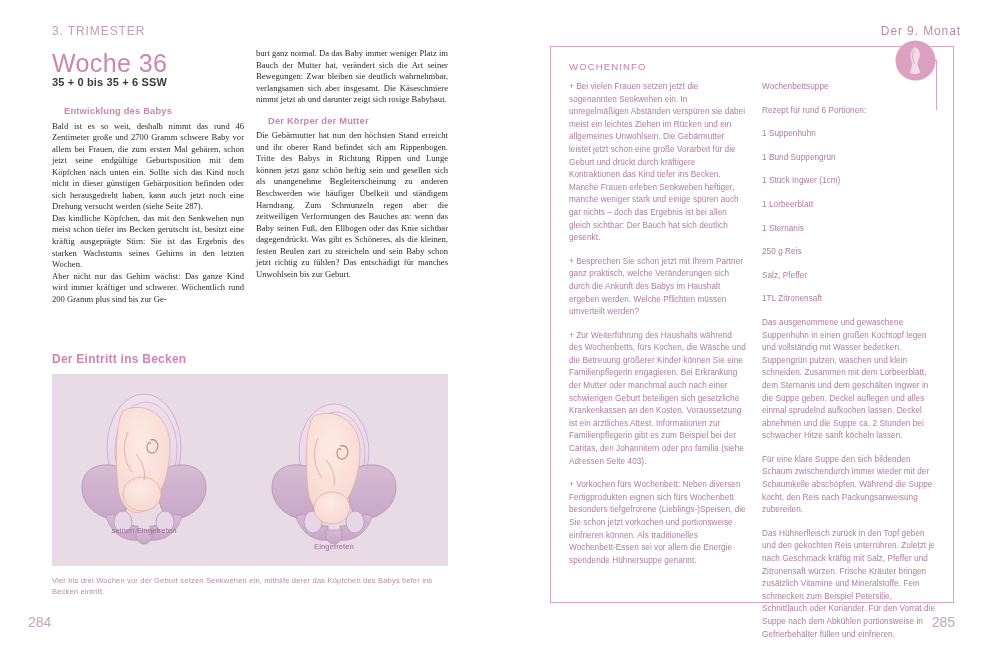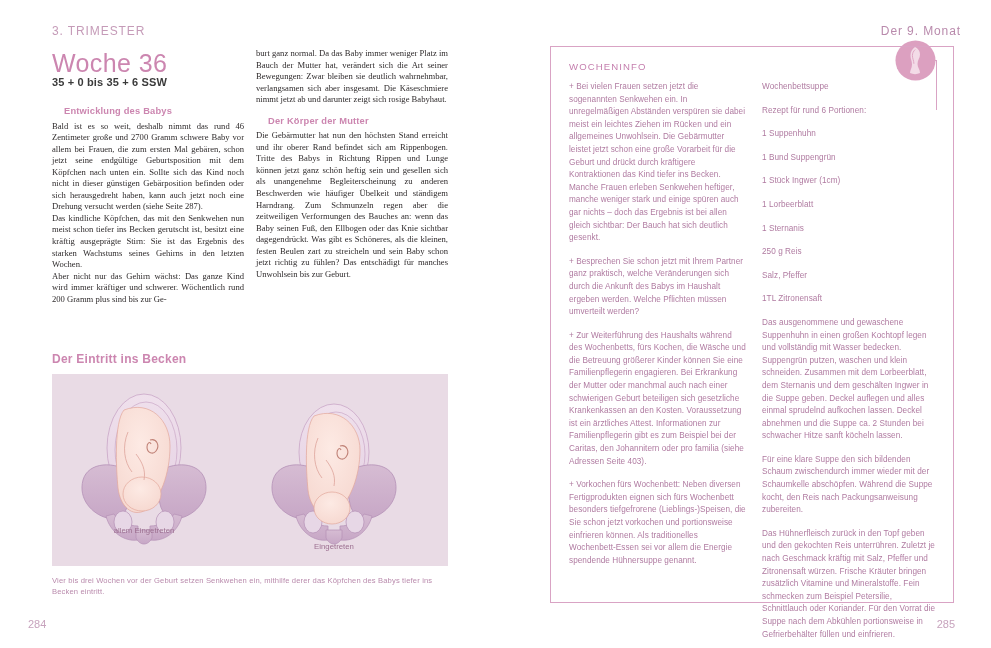--- a/index.html
+++ b/index.html
@@ -25,21 +25,21 @@
     color: #c59bb8;
     font-family: "Liberation Sans", sans-serif;
   }
   .runhead-left  { left: 52px; }
   .runhead-right { right: 30px; color:#b98aac; }
 
   
   .folio {
     position: absolute;
     bottom: 18px;
-    font-size: 11px;
+    font-size: 14px;
     color: #c7a3bd;
   }
   .folio-left  { left: 28px; }
   .folio-right { right: 36px; }
 
   
   .left-page {
     position: absolute;
     left: 0; top: 0;
     width: 520px; height: 648px;
@@ -262,21 +262,21 @@
         <ellipse cx="21" cy="48" rx="9" ry="11" fill="#e7d7e6" stroke="#b491b6" stroke-width="0.7"></ellipse>
         <path d="M -20 -58 C 6 -68 26 -48 26 -24 C 26 2 16 28 2 38 C -12 46 -24 34 -26 16 C -28 -4 -30 -46 -20 -58 Z" fill="url(#babyFill)" stroke="#e3a79b" stroke-width="0.7"></path>
 
         <ellipse cx="-2" cy="34" rx="18" ry="16" fill="url(#babyFill)" stroke="#e3a79b" stroke-width="0.7"></ellipse>
         <path d="M -16 -36 C -22 -22 -20 -6 -12 4" fill="none" stroke="#ddA39a" stroke-width="0.8"></path>
         <path d="M -8 -14 C -2 -6 2 2 0 12" fill="none" stroke="#ddA39a" stroke-width="0.8"></path>
         <path d="M 6 -28 C 13 -30 16 -22 12 -17 C 9 -13 3 -15 3 -21 C 3 -25 6 -27 7 -24" fill="none" stroke="#c08277" stroke-width="1.1"></path>
       </g>
     </svg>
 
-    <div class="fig-label" style="left:92px; top:152px;">allem Eingetreten</div>
+    <div class="fig-label" style="left:92px; top:152px;">seinen Eingetreten</div>
     <div class="fig-label" style="left:282px; top:168px;">Eingetreten</div>
   </div>
 
   <div class="fig-caption">Vier bis drei Wochen vor der Geburt setzen Senkwehen ein, mithilfe derer das Köpfchen des Babys tiefer ins Becken eintritt.</div>
 
   <div class="folio folio-left">284</div>
 </div>
 
 <div>
 

